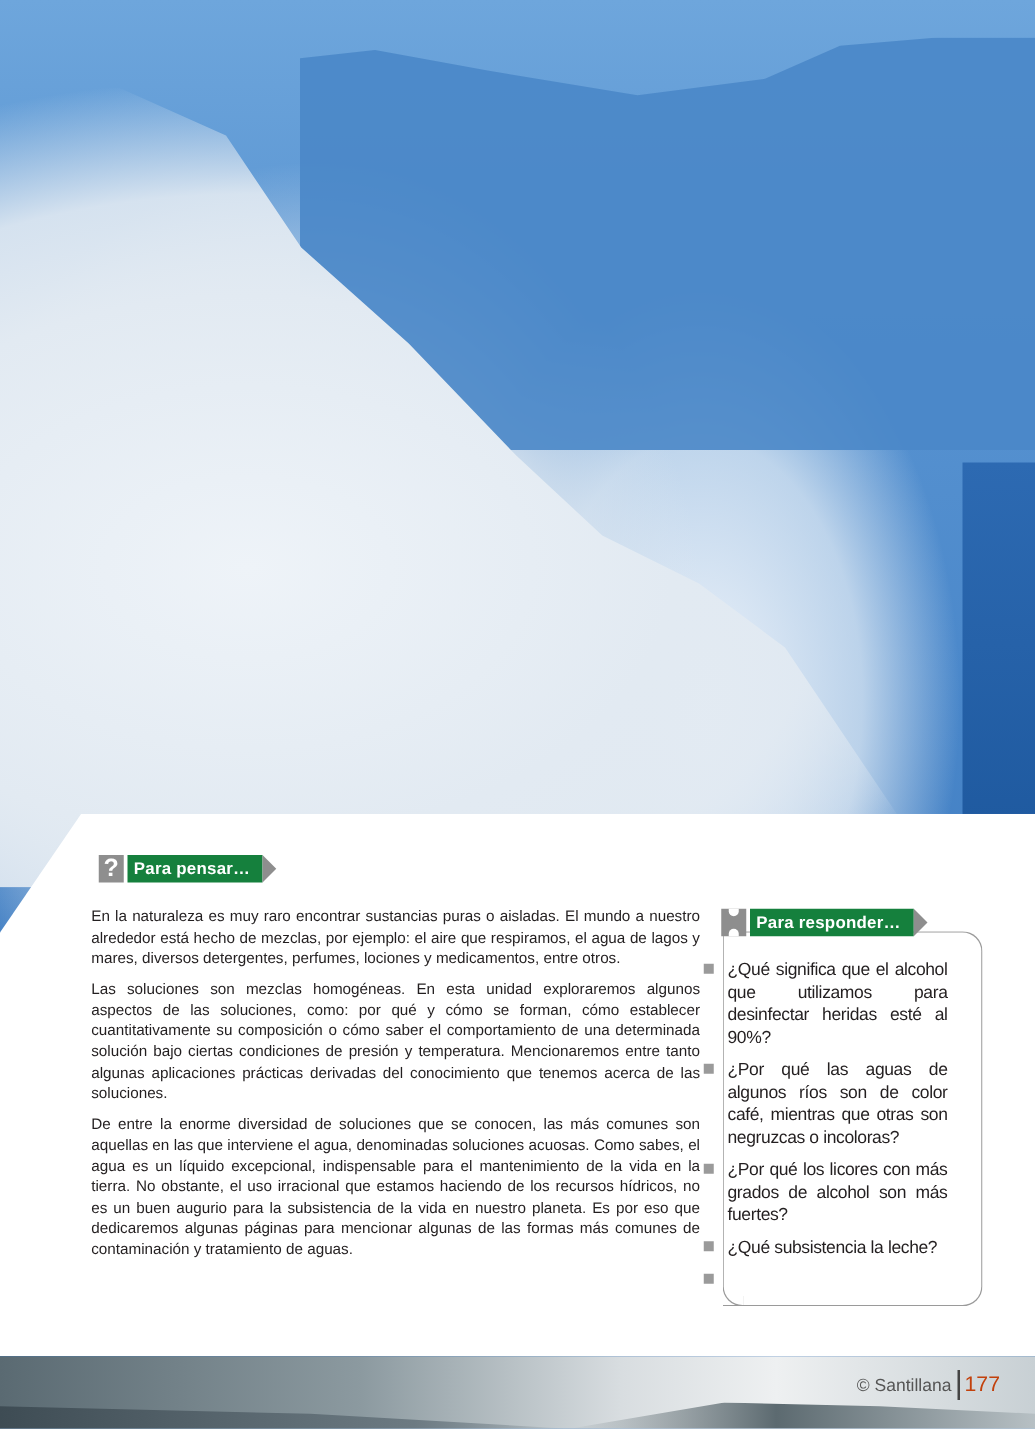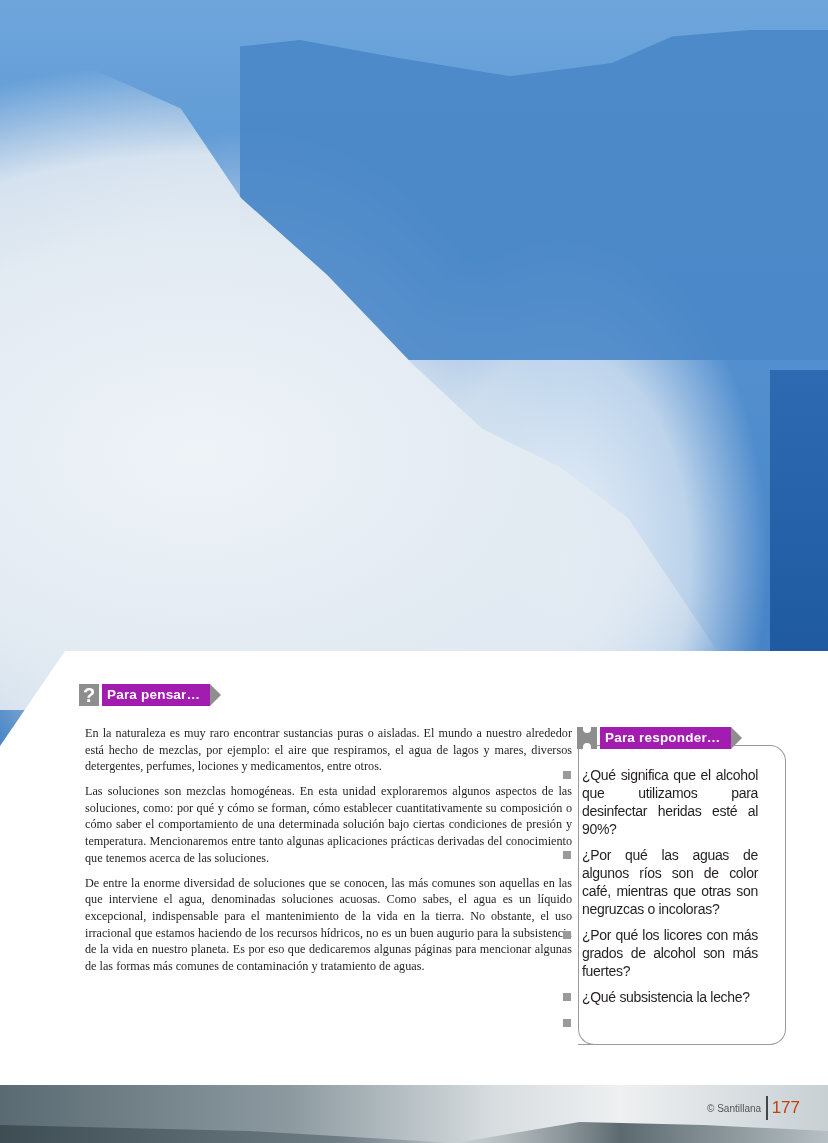--- a/index.html
+++ b/index.html
@@ -17,35 +17,35 @@
   .sea{position:absolute;left:770px;top:370px;width:60px;height:290px;background:linear-gradient(180deg,#2d6ab2,#1f5aa0);}
   .bottom-sea{position:absolute;left:0;top:1085px;width:828px;height:58px;
     background:linear-gradient(90deg,#5a6a72 0%,#8c9aa0 35%,#d8dde0 60%,#eef0f1 75%,#c8d0d4 100%);}
   .bottom-sea::after{content:"";position:absolute;left:0;right:0;bottom:0;height:30px;
     background:linear-gradient(90deg,#3e4c54 0%,#6c7a82 40%,rgba(255,255,255,0) 55%,#5c6a70 75%,#b7c0c4 100%);
     clip-path:polygon(0 40%,30% 60%,55% 100%,70% 30%,85% 40%,100% 60%,100% 100%,0 100%);}
   .panel{position:absolute;left:0;top:651px;width:828px;height:434px;background:#fff;
     clip-path:polygon(65px 0,828px 0,828px 434px,0 434px,0 95px);}
   .tag{position:absolute;display:flex;align-items:center;height:22px;}
   .tag .qicon{width:20px;height:22px;background:#8e8e8e;color:#fff;font-weight:bold;font-size:20px;line-height:22px;text-align:center;margin-right:3px;}
-  .tag .label{height:22px;line-height:22px;background:#a21caf;color:#fff;font-size:13.5px;padding:0 10px 0 5px;position:relative;font-weight:bold;letter-spacing:.2px;}
+  .tag .label{height:22px;line-height:22px;background:#15803d;color:#fff;font-size:13.5px;padding:0 10px 0 5px;position:relative;font-weight:bold;letter-spacing:.2px;}
   .tag .label::after{content:"";position:absolute;right:-11px;top:0;border-top:11px solid transparent;border-bottom:11px solid transparent;border-left:11px solid #8e8e8e;}
-  .maintext{position:absolute;left:85px;top:725px;width:487px;color:#231f20;font-size:12.2px;line-height:16.6px;text-align:justify;font-family:Liberation Serif, serif;}
+  .maintext{position:absolute;left:73px;top:725px;width:487px;color:#231f20;font-size:12.2px;line-height:16.6px;text-align:justify;}
   .maintext p{margin:0 0 8.5px 0;}
   .hicon{width:20px;height:22px;background:#8e8e8e;margin-right:3px;position:relative;}
   .hicon::before,.hicon::after{content:"";position:absolute;left:6px;width:8px;height:6px;background:#fff;border-radius:0 0 4px 4px;}
   .hicon::before{top:0;}
   .hicon::after{bottom:0;border-radius:4px 4px 0 0;}
   .qbox{position:absolute;left:578px;top:745px;width:208px;height:300px;border:1.5px solid #9a9a9a;border-left:none;border-radius:0 16px 16px 0;box-sizing:border-box;}
   .qbox::before{content:"";position:absolute;left:0;top:0;bottom:-1px;border-left:1.5px solid #9a9a9a;border-bottom-left-radius:16px;width:16px;border-bottom:1.5px solid #9a9a9a;}
   .questions{position:absolute;left:562px;top:766px;width:196px;list-style:none;margin:0;padding:0;color:#231f20;font-size:14px;line-height:18px;}
   .questions li{position:relative;padding-left:20px;margin-bottom:8px;text-align:justify;letter-spacing:-.3px;}
   .questions li .bullet{position:absolute;left:1px;top:5px;width:8px;height:8px;background:#9a9a9a;}
   .footer{position:absolute;right:28px;top:1096px;display:flex;align-items:center;color:#555;}
-  .footer .pub{font-size:10px;margin-right:5px;}
+  .footer .pub{font-size:14px;margin-right:5px;}
   .footer .sep{width:1.5px;height:24px;background:#444;margin-right:4px;}
   .footer .page{font-size:17px;color:#c2410c;}
 </style>
 </head>
 <body>
 
 <div class="photo">
   <div class="mountain"></div>
   <div class="sea"></div>
   <div class="spray"></div>

